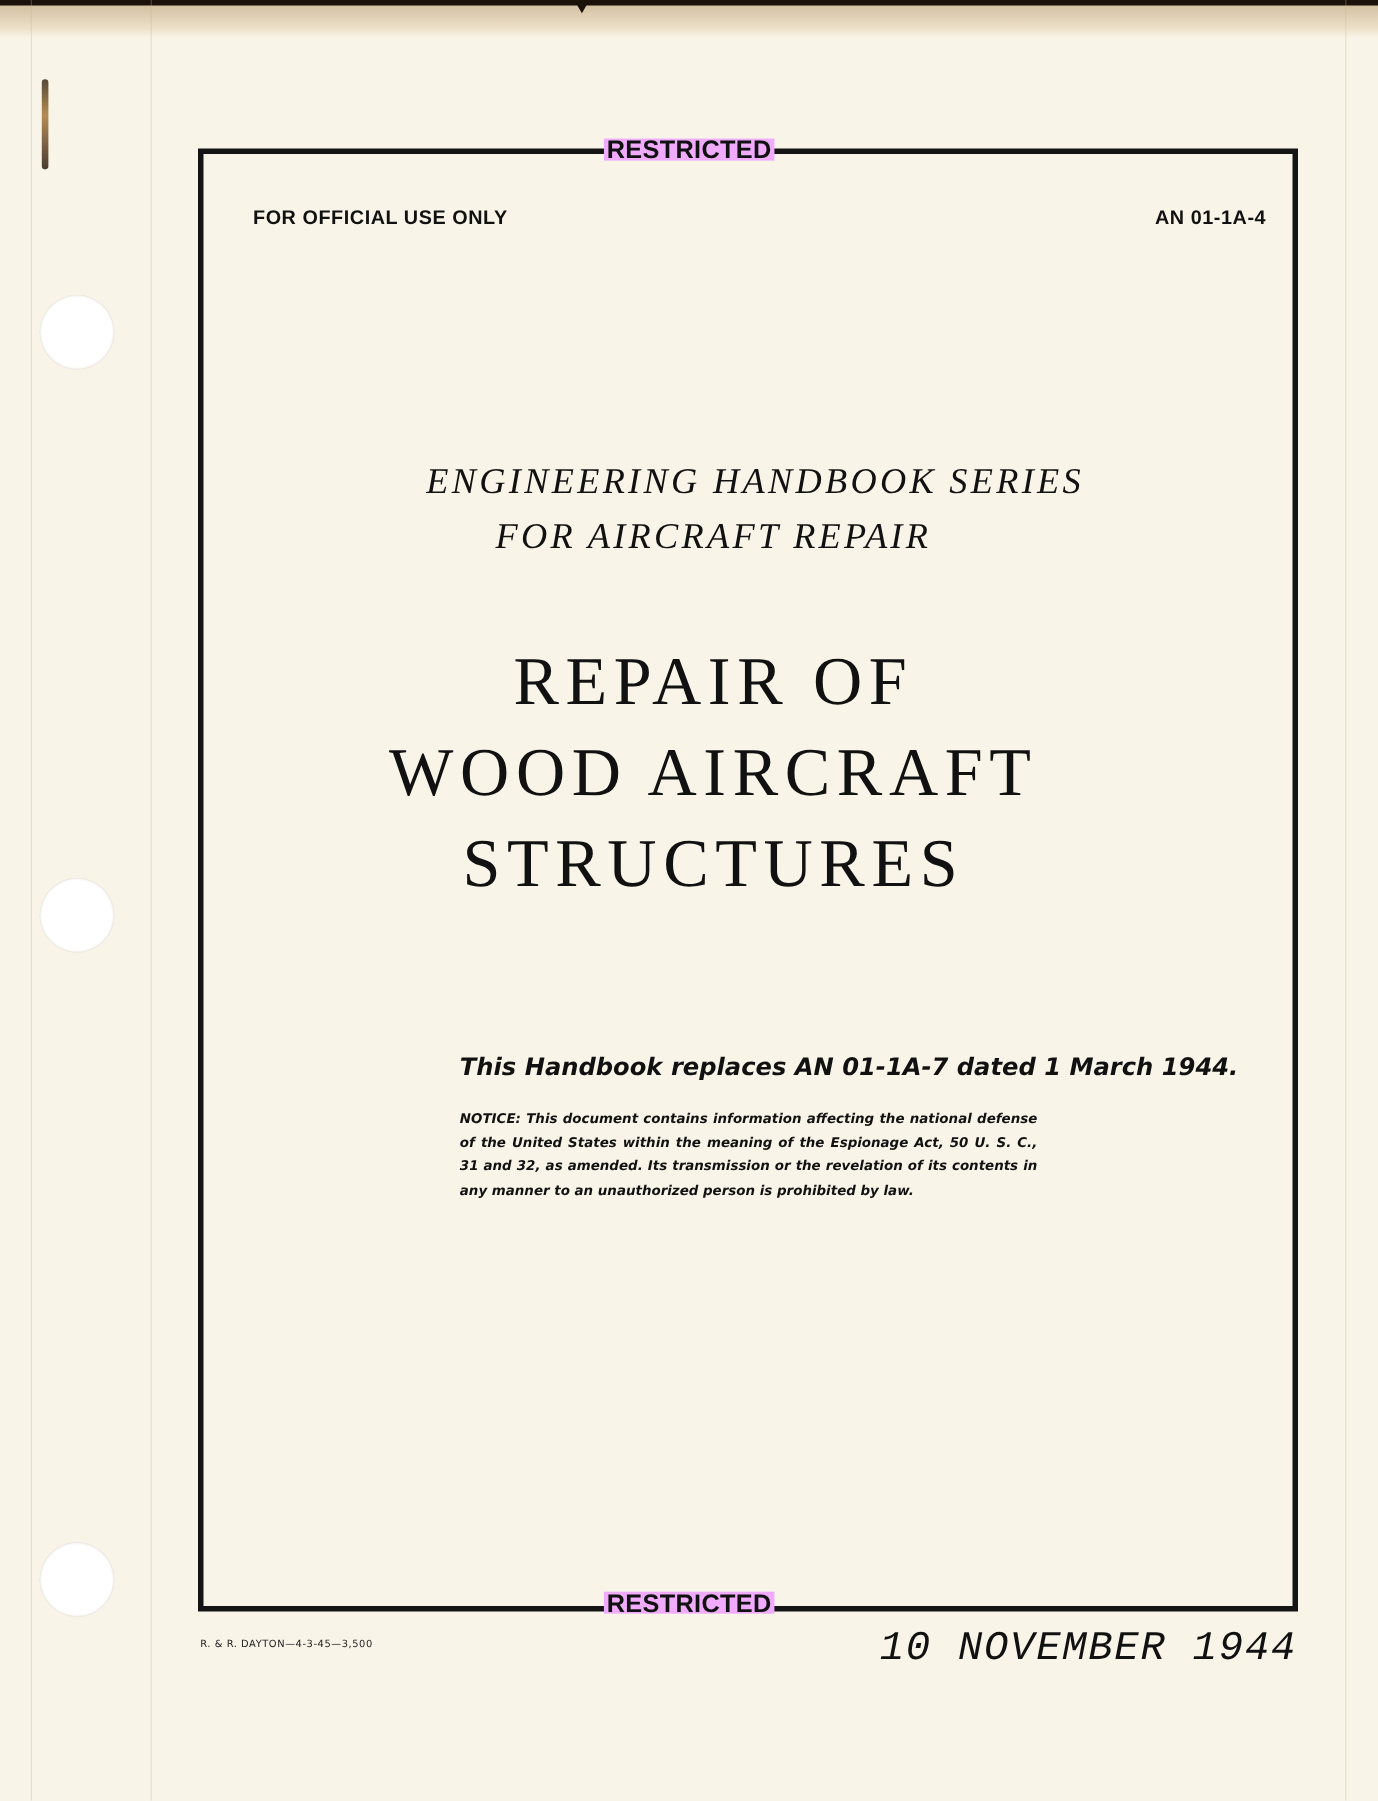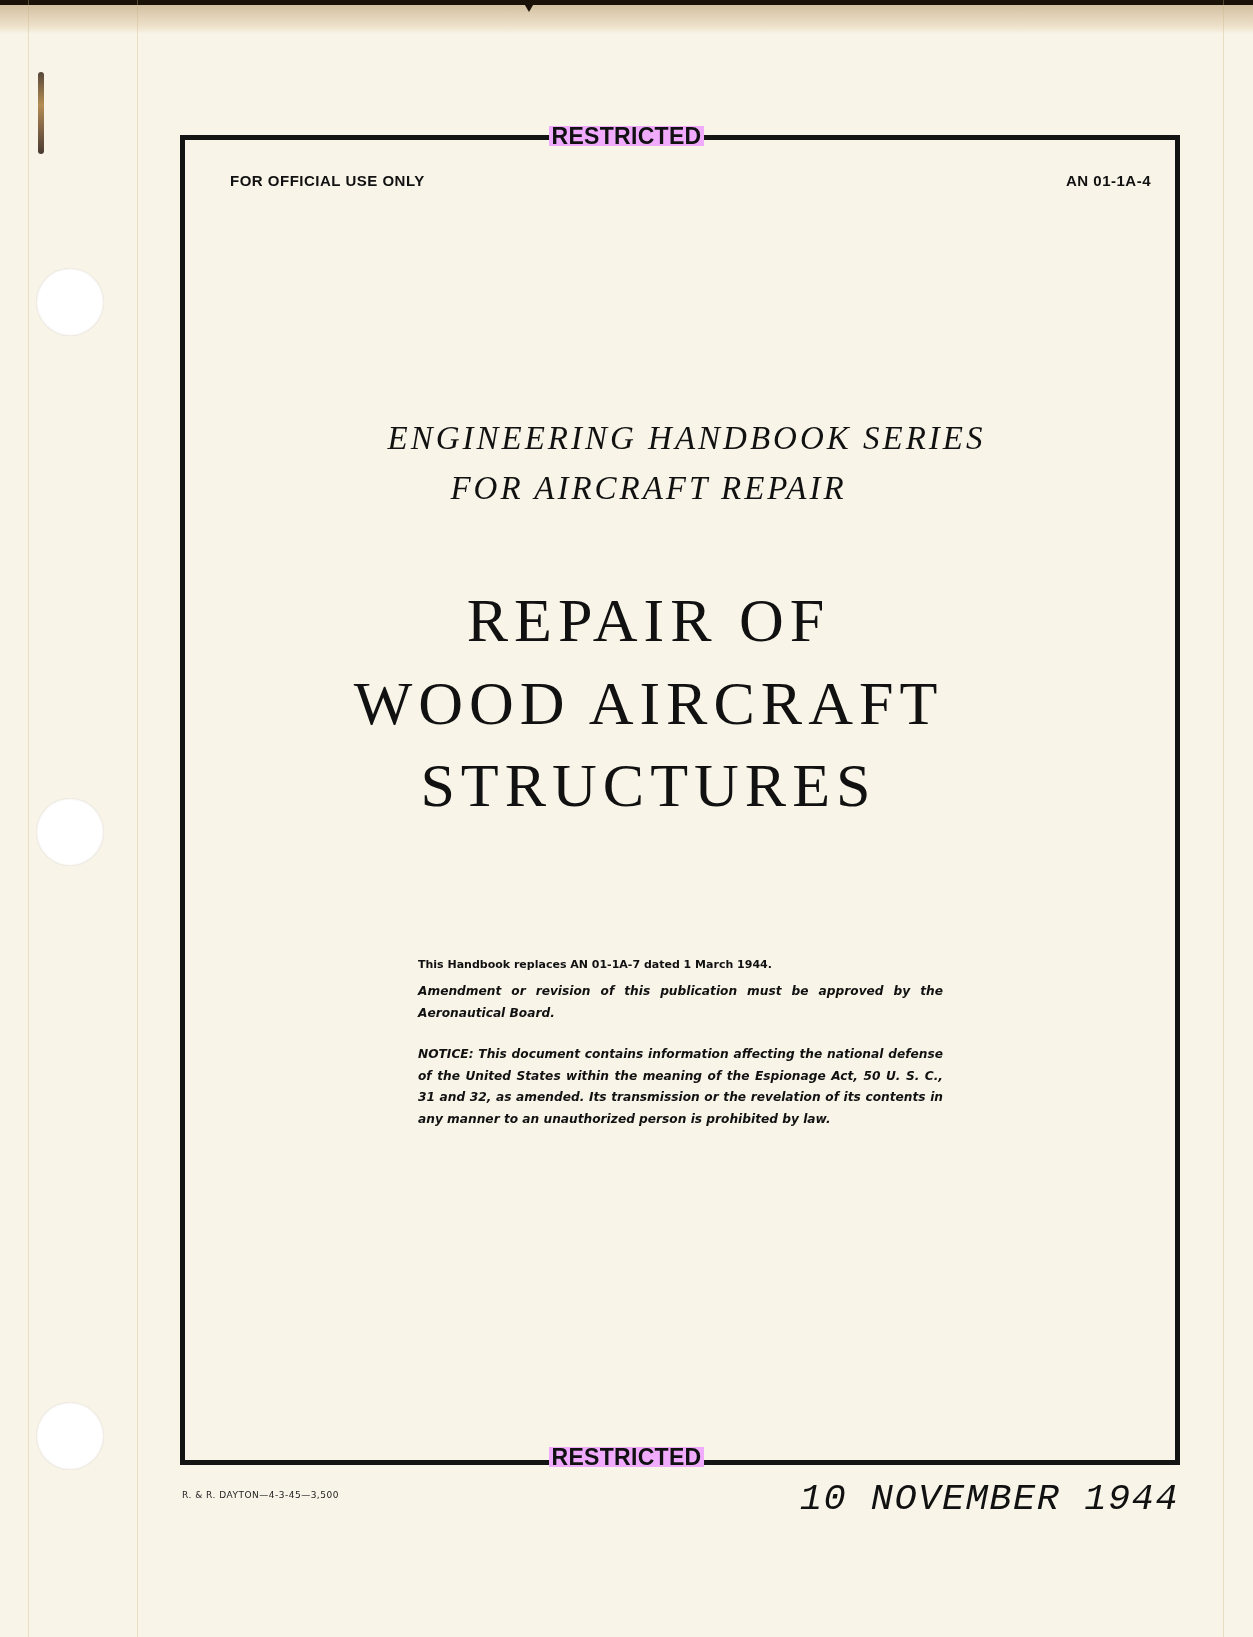--- a/index.html
+++ b/index.html
@@ -37,22 +37,22 @@
   }
   .restricted {
     position: absolute; left: 50%; transform: translateX(-50%);
     background: #f0abfc; padding: 0 3px;
     font-family: "Liberation Sans", sans-serif; font-weight: bold;
     font-size: 23px; letter-spacing: 0.3px; line-height: 20px;
   }
   .restricted.top { top: 126px; }
   .restricted.bottom { top: 1447px; }
   .hdr {
-    position: absolute; top: 172px;
-    font-family: "Liberation Sans", sans-serif; font-weight: bold; font-size: 15px;
+    position: absolute; top: 188px;
+    font-family: "Liberation Sans", sans-serif; font-weight: bold; font-size: 18px;
     letter-spacing: 0.5px;
   }
   .hdr.left { left: 230px; }
   .hdr.right { right: 102px; }
   .series {
     position: absolute; left: 0; width: 1253px; text-align: center;
     font-family: "Liberation Serif", serif; font-style: italic; font-size: 33px;
     letter-spacing: 3px;
   }
   .series.l1 { top: 420px; left: 60px; }
@@ -62,21 +62,21 @@
     font-family: "Liberation Serif", serif; font-size: 62px; letter-spacing: 6px;
     line-height: 70px;
   }
   .title.l1 { top: 585px; left: 22px; }
   .title.l2 { top: 668px; left: 22px; }
   .title.l3 { top: 750px; left: 22px; }
   .body-block {
     position: absolute; left: 418px; top: 958px; width: 525px;
     font-family: "DejaVu Sans", sans-serif;
   }
-  .replaces { font-weight: bold; font-size: 11px; margin-bottom: 10px; white-space: nowrap; }
+  .replaces { font-weight: bold; font-size: 22px; margin-bottom: 24px; white-space: nowrap; font-style: italic; }
   .para {
     font-weight: bold; font-style: italic; font-size: 12.2px; line-height: 21.5px;
     text-align: justify; margin: 0 0 6px 0;
   }
   .para.notice { margin-top: 20px; }
   .printer {
     position: absolute; left: 182px; top: 1490px;
     font-family: "DejaVu Sans", sans-serif; font-size: 9px; letter-spacing: 0.5px; color: #222;
   }
   .date {
@@ -110,18 +110,17 @@
 
 <div class="series l1">ENGINEERING HANDBOOK SERIES</div>
 <div class="series l2">FOR AIRCRAFT REPAIR</div>
 
 <div class="title l1">REPAIR OF</div>
 <div class="title l2">WOOD AIRCRAFT</div>
 <div class="title l3">STRUCTURES</div>
 
 <div class="body-block">
   <div class="replaces">This Handbook replaces AN 01-1A-7 dated 1 March 1944.</div>
-  <p class="para">Amendment or revision of this publication must be approved by the Aeronautical Board.</p>
   <p class="para notice">NOTICE: This document contains information affecting the national defense of the United States within the meaning of the Espionage Act, 50 U. S. C., 31 and 32, as amended. Its transmission or the revelation of its contents in any manner to an unauthorized person is prohibited by law.</p>
 </div>
 
 <div class="printer">R. &amp; R. DAYTON—4-3-45—3,500</div>
 <div class="date">10 NOVEMBER 1944</div>
 
 </body></html>

